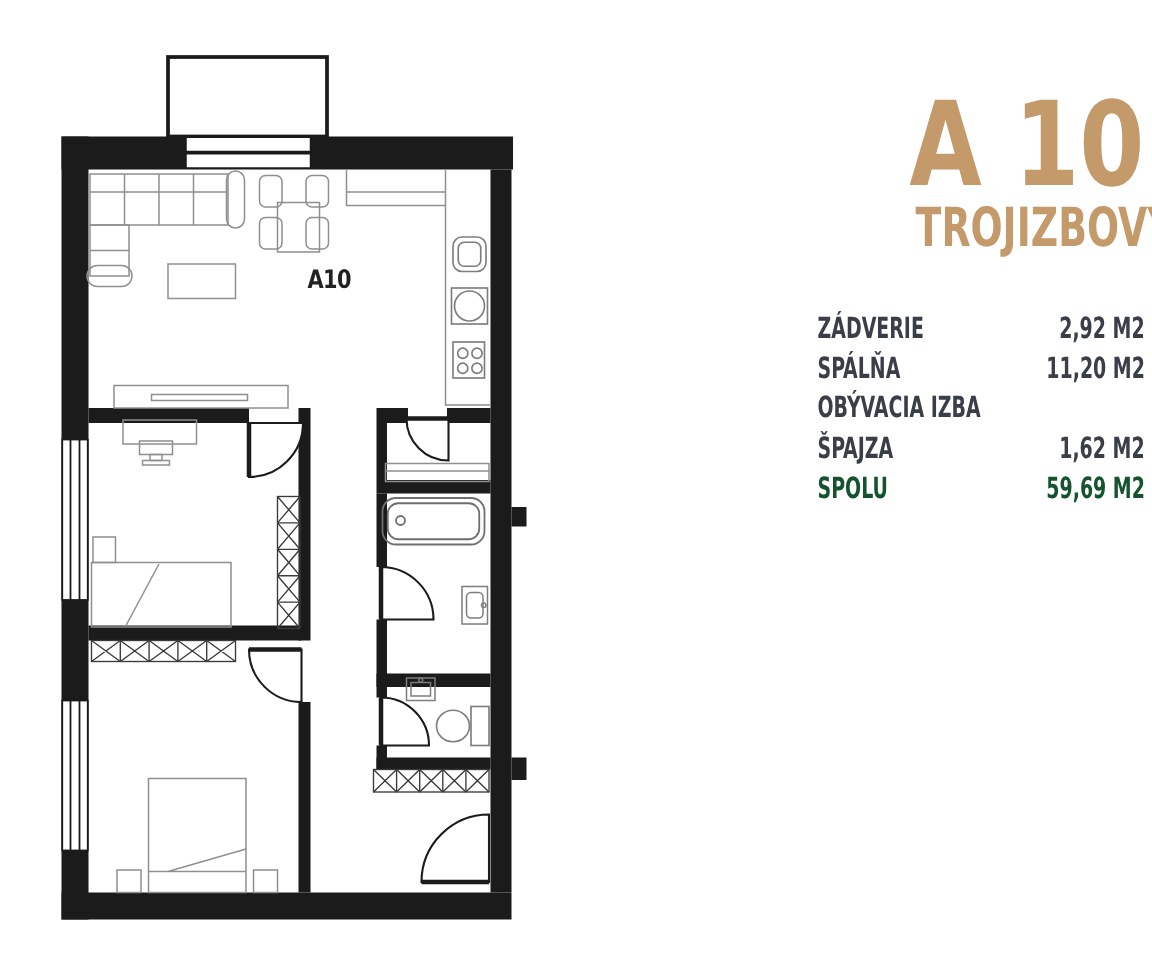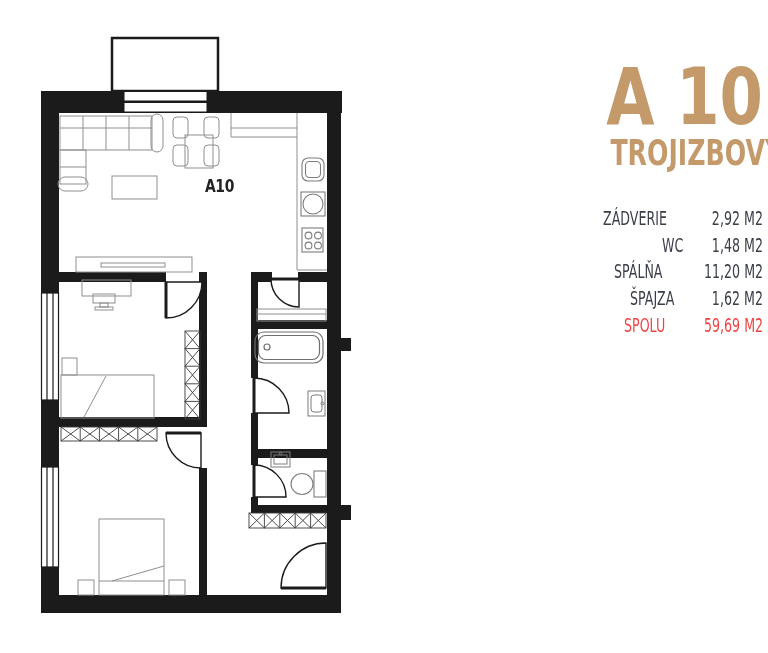--- a/index.html
+++ b/index.html
@@ -7,26 +7,26 @@
        font-family:"DejaVu Sans","Liberation Sans",sans-serif;}
   .plan-wrap{position:absolute;left:0;top:0;width:340px;height:460px;margin-left:24px;}
   .panel{position:absolute;left:545px;top:1px;width:218px;height:642px;}
   .title{position:absolute;top:57px;right:0;width:100%;text-align:right;
          font-weight:bold;font-size:78px;line-height:1;color:#C49A6B;
          transform:scaleX(0.8);transform-origin:100% 50%;white-space:nowrap;}
   .subtitle{position:absolute;top:134px;right:0;width:100%;text-align:right;
          font-weight:bold;font-size:36px;line-height:1;color:#C49A6B;
          transform:scaleX(0.7);transform-origin:100% 50%;white-space:nowrap;}
   .rooms{position:absolute;top:204px;left:0;width:100%;}
-  .row{display:flex;justify-content:flex-end;align-items:center;
-       height:26.7px;color:#3A3E48;font-weight:normal;font-size:19.5px;
+  .row{display:flex;justify-content:space-between;align-items:center;
+       height:26.7px;color:#3A3E48;font-weight:bold;font-size:19.5px;
        white-space:nowrap;font-stretch:condensed;}
   .row .lbl{transform:scaleX(0.72);transform-origin:0 50%;}
   .row .val{transform:scaleX(0.72);transform-origin:100% 50%;}
-  .row.total{color:#ef4444;}
+  .row.total{color:#14532d;}
   svg text{font-family:"DejaVu Sans","Liberation Sans",sans-serif;}
 </style>
 </head>
 <body>
 
 <div class="plan-wrap">
 <svg viewBox="0 0 340 653" width="340" height="653">
 
   <g>
     <rect x="88" y="38" width="106" height="53" fill="#fff" stroke="#1b1b1b" stroke-width="2.5"></rect>
@@ -198,31 +198,31 @@
   <div class="title">A 10</div>
   <div class="subtitle">TROJIZBOVÝ APARTMÁN</div>
   <div class="rooms" id="rooms">
   <div class="row">
     <span class="lbl">ZÁDVERIE</span>
     <span class="val">2,92 M2</span>
   </div>
 
 
 
-  <div class="row">
-    <span class="lbl">WC</span>
-    <span class="val">1,48 M2</span>
-  </div>
 
 
   <div class="row">
     <span class="lbl">SPÁLŇA</span>
     <span class="val">11,20 M2</span>
   </div>
 
+  <div class="row">
+    <span class="lbl">OBÝVACIA IZBA</span>
+    <span class="val"></span>
+  </div>
 
 
 
   <div class="row">
     <span class="lbl">ŠPAJZA</span>
     <span class="val">1,62 M2</span>
   </div>
 
 
   <div class="row total">

